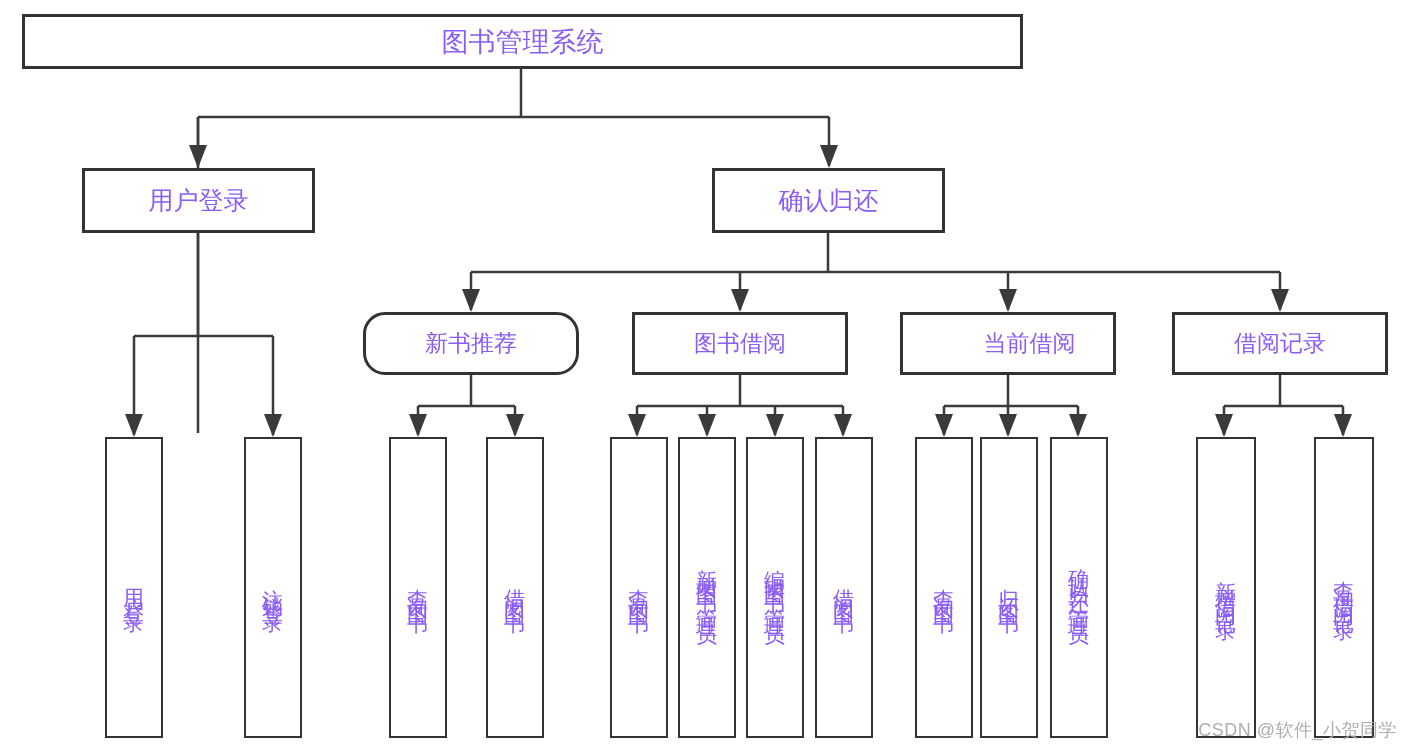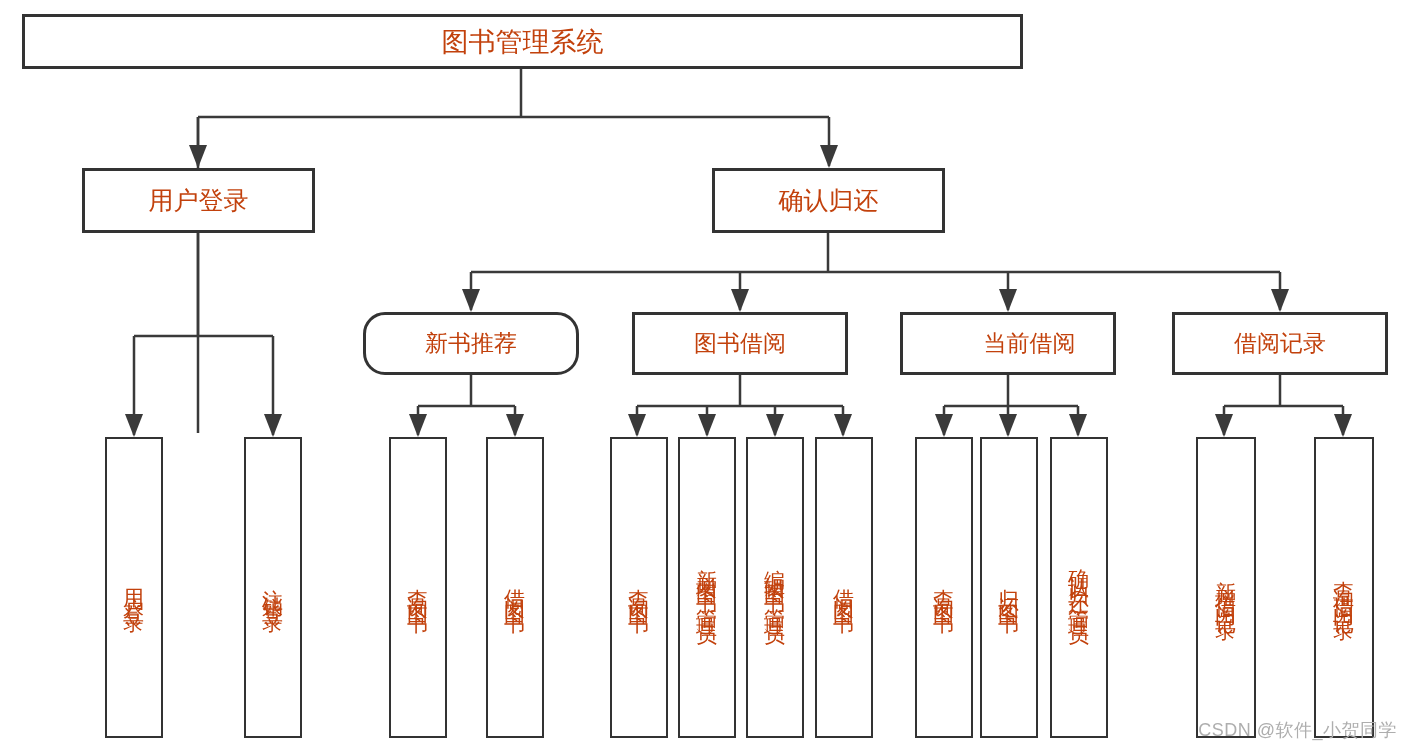--- a/index.html
+++ b/index.html
@@ -14,21 +14,21 @@
   }
   .wires { position: absolute; left: 0; top: 0; z-index: 1; }
   .box {
     position: absolute;
     box-sizing: border-box;
     background: #ffffff;
     display: flex;
     align-items: center;
     justify-content: center;
     z-index: 2;
-    color: #c2410c;
+    color: #8b5cf6;
   }
   .hbox { border: 3px solid #333333; }
   .root-box  { left: 22px;  top: 14px;  width: 1001px; height: 55px; font-size: 27px; }
   .l2-box    { top: 168px; width: 233px; height: 65px; font-size: 25px; }
   .l3-box    { top: 312px; width: 216px; height: 63px; font-size: 23px; }
   .vbox {
     border: 2.5px solid #333333;
     top: 437px;
     width: 58px;
     height: 301px;

